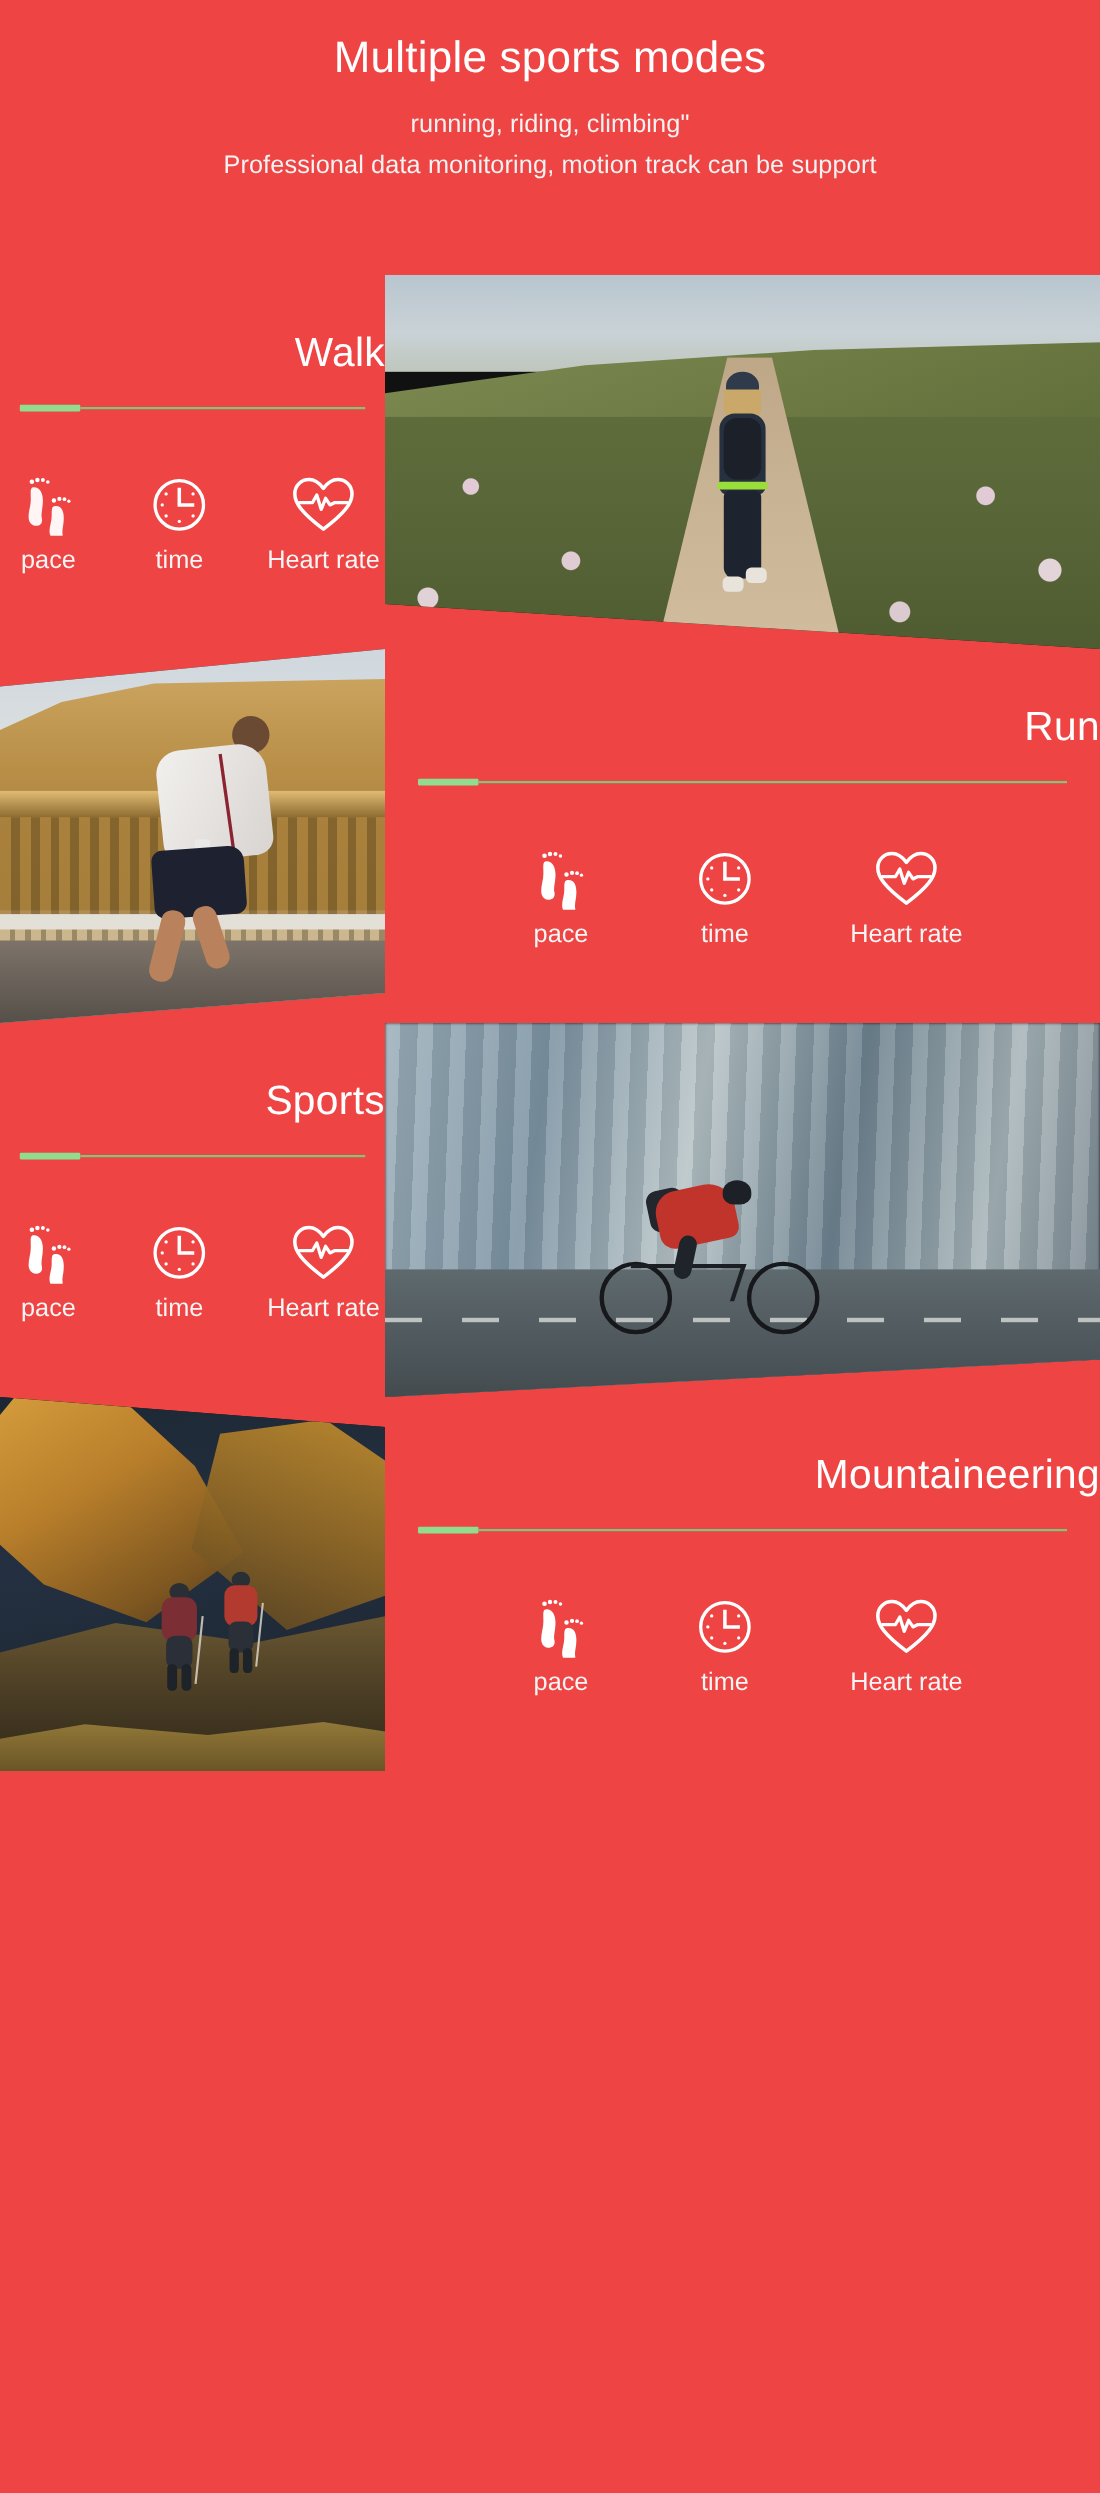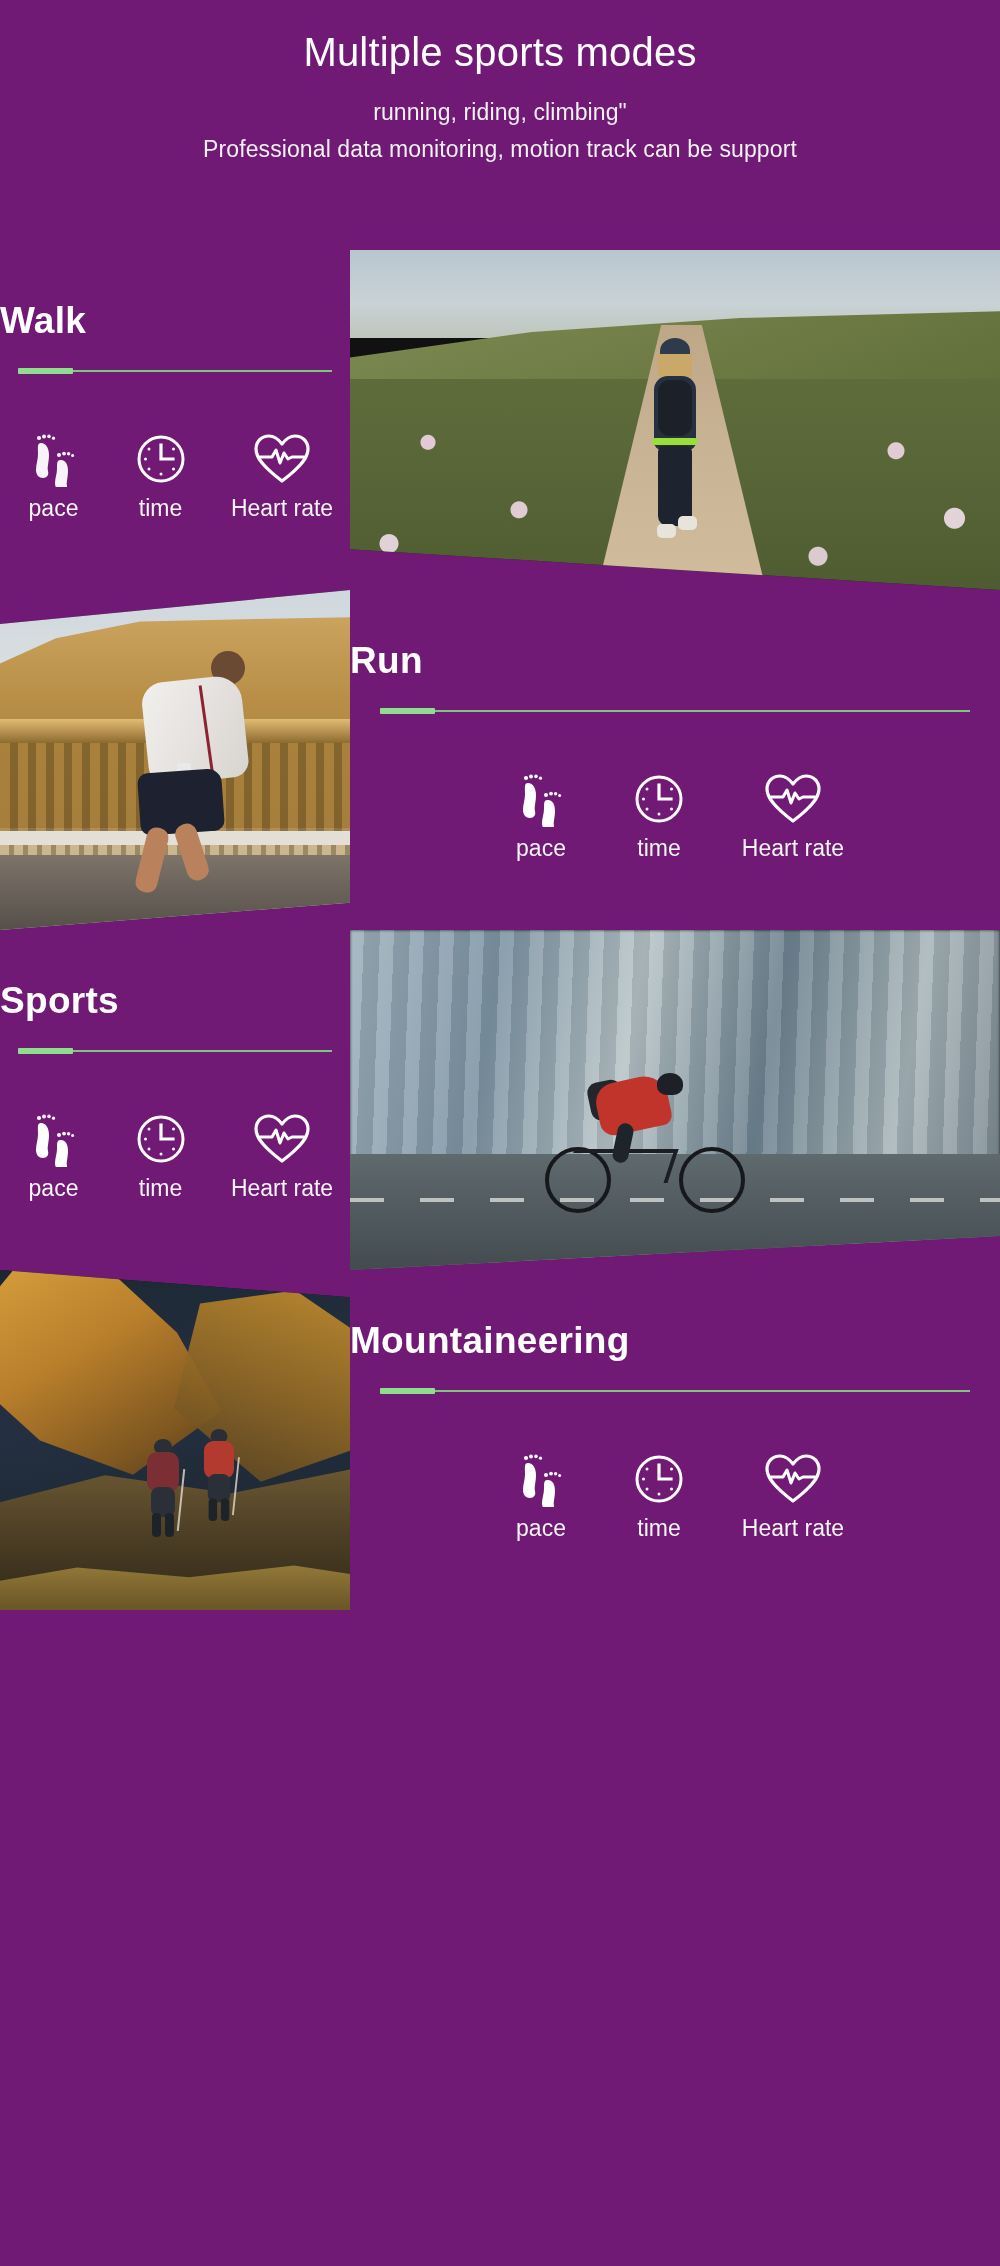--- a/index.html
+++ b/index.html
@@ -3,21 +3,21 @@
 <meta charset="utf-8">
 <title>Multiple sports modes</title>
 <style>
   * { margin:0; padding:0; box-sizing:border-box; }
   html,body{ background:#000; }
   body{
     width:1000px; height:2266px; position:relative; overflow:hidden;
     font-family:"Liberation Sans","DejaVu Sans",sans-serif;
     color:#fff; -webkit-font-smoothing:antialiased;
   }
-  .page{ position:absolute; inset:0; background:#701a75;padding-left:28px; }
+  .page{ position:absolute; inset:0; background:#ef4444;padding-left:28px; }
 
   
   .header{ position:absolute; left:0; top:0; width:1000px; height:250px; text-align:center; }
   .header h1{
     font-size:40px; font-weight:400; letter-spacing:.2px;
     color:#ffffff; line-height:1; padding-top:32px;
   }
   .sub{ margin-top:22px; }
   .sub p{
     font-size:23px; font-weight:300; line-height:37px; color:#f2f2f2;
@@ -164,34 +164,34 @@
   .ph-mtn .h1 .hk-pack{ background:#7b2f34; }
   .ph-mtn .h2 .hk-pack{ background:#b33a2e; }
   .ph-mtn .hk-body{ position:absolute; left:11px; top:48px; width:24px; height:30px; background:#2b3038; border-radius:8px; }
   .ph-mtn .hk-leg{ position:absolute; top:74px; width:9px; height:24px; background:#1e232a; border-radius:4px; }
   .ph-mtn .hk-leg.l{ left:12px; } .ph-mtn .hk-leg.r{ left:25px; }
   .ph-mtn .pole{ position:absolute; left:40px; top:30px; width:2px; height:62px; background:#d9d3c6; opacity:.85; transform:rotate(6deg); }
 
   
   .panel{ position:absolute; top:0; height:340px; }
   .panel .title{
-    position:absolute; width:100%; text-align:left;
-    font-size:37px; font-weight:700; line-height:1; color:#fff;
+    position:absolute; width:100%; text-align:right;
+    font-size:37px; font-weight:400; line-height:1; color:#fff;
     letter-spacing:.3px; top:52px;
   }
   .divider{
     position:absolute; top:118px; height:6px;
     display:flex; align-items:center;
   }
   .divider .bar{ height:6px; width:55px; background:#90dd8f; border-radius:1px; }
   .divider .line{ flex:1; height:2px; background:#7ec57d; }
 
   .metrics{
     position:absolute; top:178px; width:100%;
-    display:flex; justify-content:center; align-items:flex-start;
+    display:flex; justify-content:center; align-items:flex-start;gap:31px;
   }
   .metric{ width:118px; text-align:center; }
   .metric .ico{ height:62px; display:flex; align-items:center; justify-content:center; }
   .metric .lbl{
     margin-top:6px; font-size:23px; font-weight:300; color:#f5f5f5;
     line-height:1.1; white-space:nowrap;
   }
   .metric.wide{ width:150px; }
   svg{ display:block; }
 </style>

